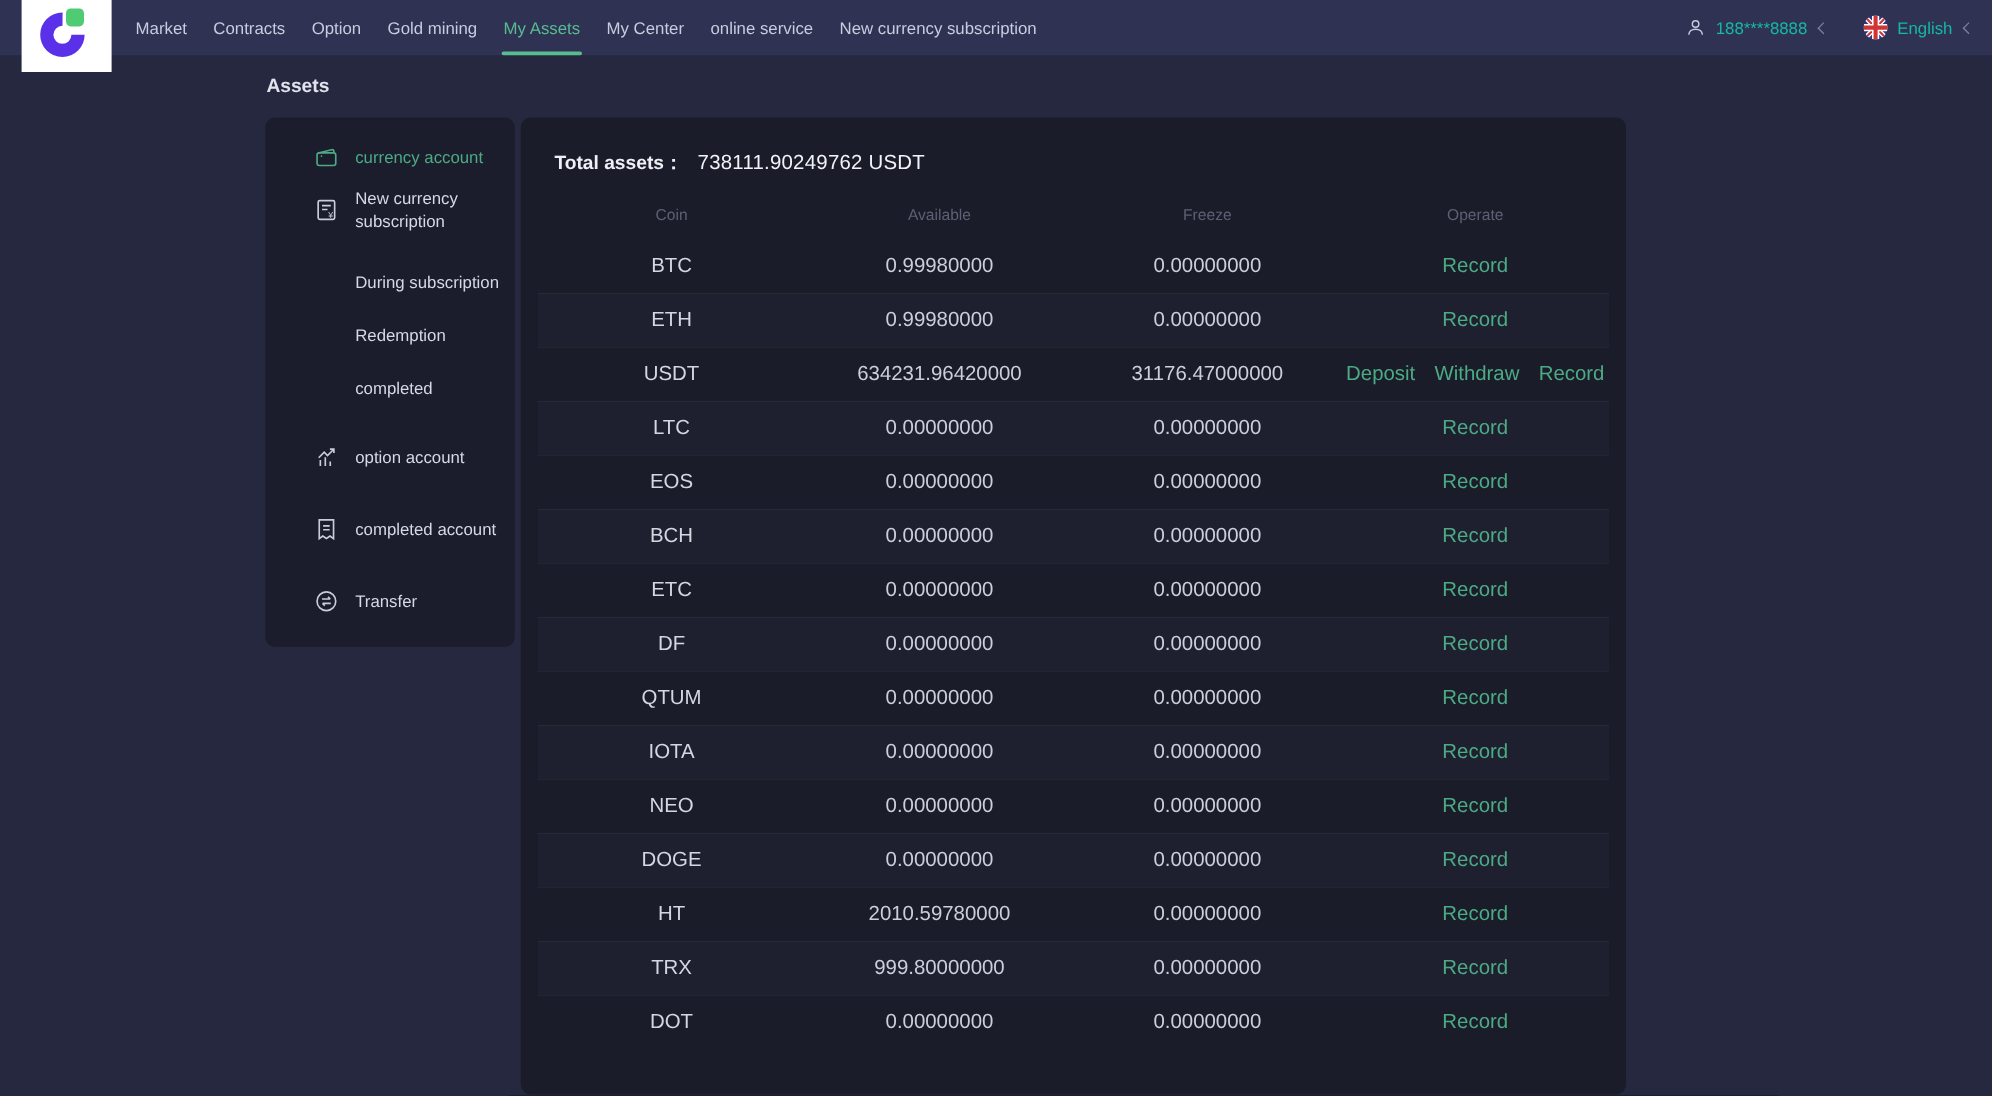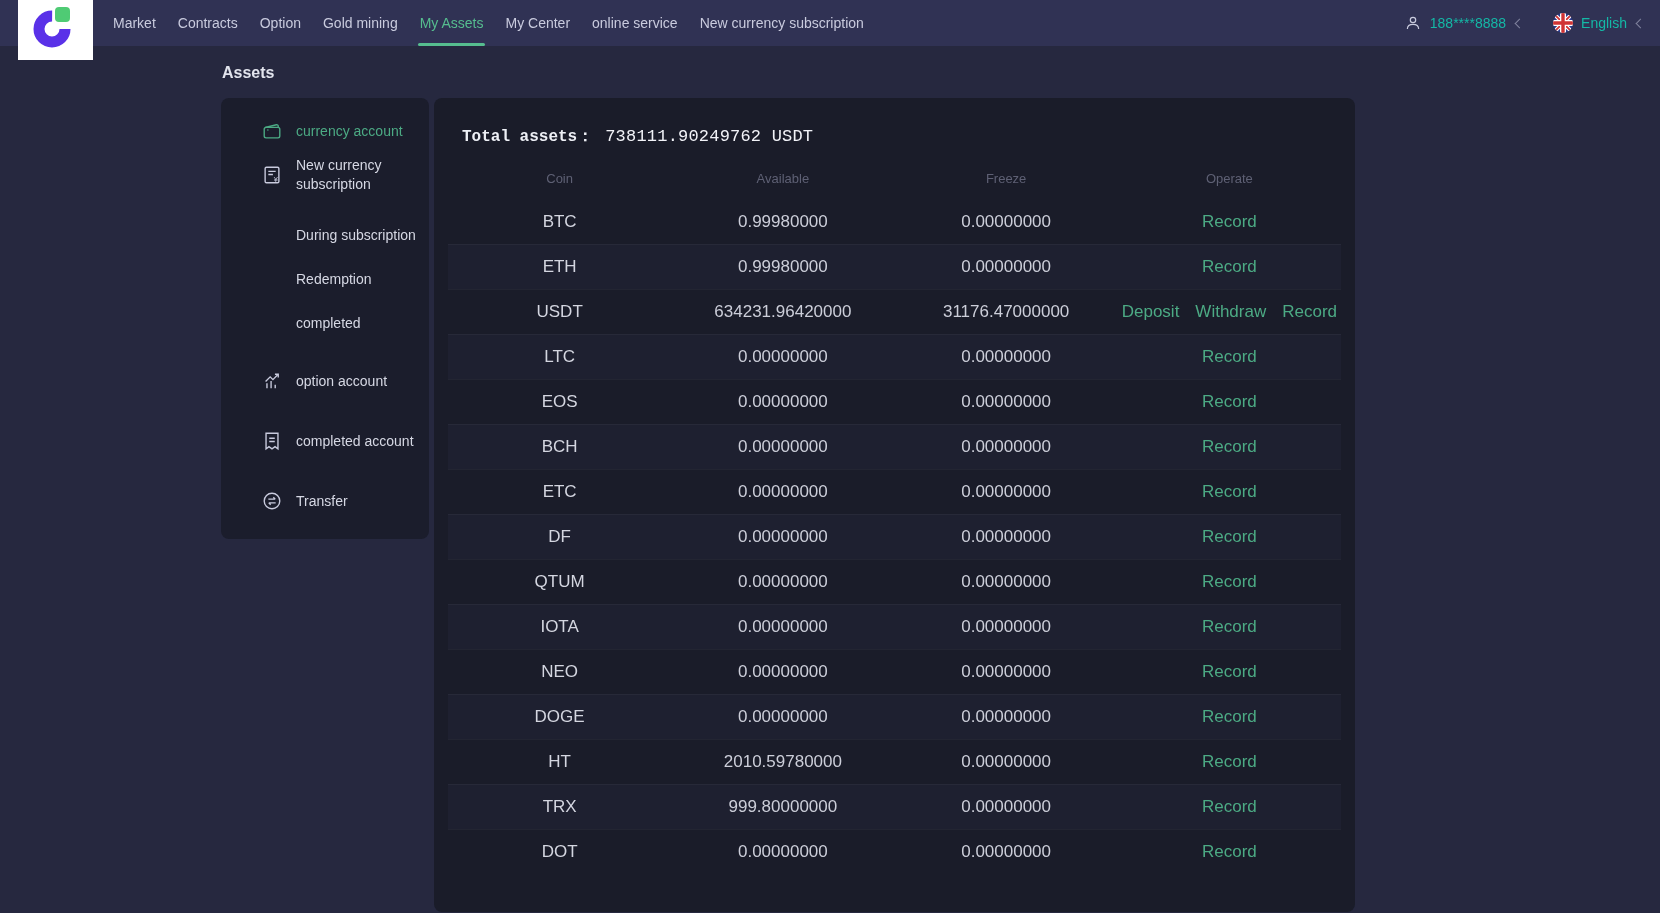--- a/index.html
+++ b/index.html
@@ -55,21 +55,21 @@
   .side-item.active .s-icon { color:#4caa84; }
   .side-item.two-line { align-items:center; margin-top:6px; margin-bottom:10px; }
   .side-item.two-line .s-label { width:112px; line-height:1.35; }
   .side-item.sub { padding-left:35px; min-height:30px; margin-bottom:14px; }
   .side-item.gap-top { margin-top:26px; }
   
   .panel {
     width:921px; min-height:814px; background:#1a1c29; border-radius:8px;
     padding-bottom:4px;
   }
-  .total-row { padding:28px 0 10px 28px; display:flex; align-items:baseline;font-family:Liberation Mono, monospace; }
+  .total-row { padding:28px 0 10px 28px; display:flex; align-items:baseline; }
   .total-label { font-size:16px; color:#eef0f6; font-weight:bold; }
   .total-value { font-size:17px; color:#f2f3f8; margin-left:12px; letter-spacing:.2px; }
   .table { margin:0 14px; }
   .thead, .trow {
     display:grid; grid-template-columns:repeat(4,1fr);
     align-items:center; text-align:center;
   }
   .thead { height:42px; color:#5e6074; font-size:13px; }
   .trow { height:45px; font-size:17px; color:#ccced9; border-top:1px solid rgba(255,255,255,0.045); }
   .trow:first-child { border-top:none; }

